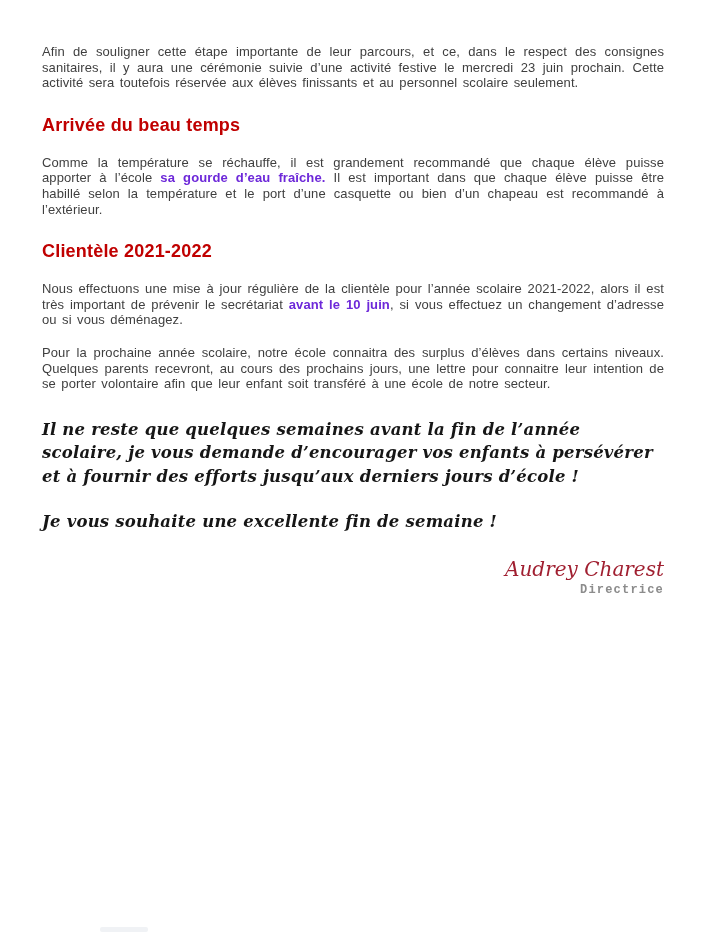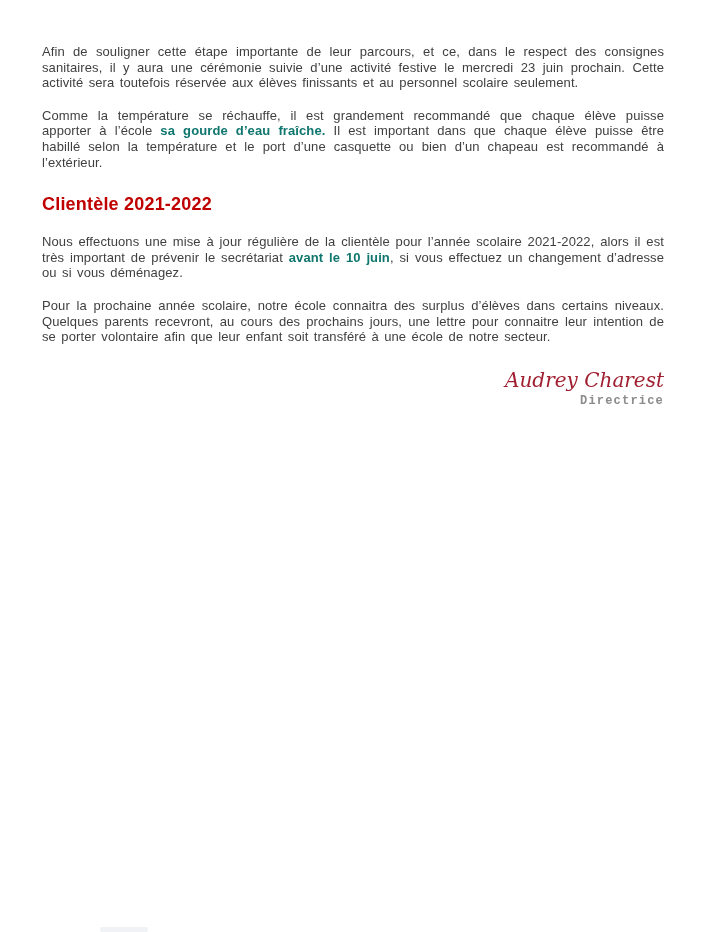--- a/index.html
+++ b/index.html
@@ -14,21 +14,21 @@
   }
   .body-text {
     margin: 0 0 17px 0;
     font-size: 13px;
     line-height: 15.6px;
     color: #3f3f3f;
     text-align: justify;
     letter-spacing: 0.1px;
     word-spacing: 0.13em;
   }
-  .seg-bold { font-weight: 700; color: #0f766e; }
+  .seg-bold { font-weight: 700; color: #6d28d9; }
   .seg-underline { }
   .section-heading {
     margin: 24px 0 19px 0;
     font-size: 18px;
     font-weight: 700;
     color: #c00000;
     letter-spacing: 0.2px;
   }
   .script-block {
     margin-top: 26px;
@@ -74,30 +74,35 @@
   }
 </style>
 </head>
 <body>
 
 <div class="page">
 
   <p class="body-text">Afin de souligner cette étape importante de leur parcours, et ce, dans le respect des consignes sanitaires, il y aura une cérémonie suivie d’une activité festive le mercredi 23 juin prochain. Cette activité sera toutefois réservée aux élèves finissants et au personnel scolaire seulement.</p>
 
 
+  <h2 class="section-heading">Arrivée du beau temps</h2>
 
   <p class="body-text"><span>Comme la température se réchauffe, il est grandement recommandé que chaque élève puisse apporter à l’école </span><span class="seg-bold">sa gourde d’eau fraîche.</span><span> Il est important dans que chaque élève puisse être habillé selon la température et le port d’une casquette ou bien d’un chapeau est recommandé à l’extérieur.</span></p>
 
   <h2 class="section-heading">Clientèle 2021-2022</h2>
 
   <p class="body-text"><span>Nous effectuons une mise à jour régulière de la clientèle pour l’année scolaire 2021-2022, alors il est très important de prévenir le secrétariat </span><span class="seg-bold seg-underline">avant le 10 juin</span><span>, si vous effectuez un changement d’adresse ou si vous déménagez.</span></p>
 
   <p class="body-text">Pour la prochaine année scolaire, notre école connaitra des surplus d’élèves dans certains niveaux. Quelques parents recevront, au cours des prochains jours, une lettre pour connaitre leur intention de se porter volontaire afin que leur enfant soit transféré à une école de notre secteur.</p>
 
 
+  <div class="script-block">
+    <p class="script-line">Il ne reste que quelques semaines avant la fin de l’année scolaire, je vous demande d’encourager vos enfants à persévérer et à fournir des efforts jusqu’aux derniers jours d’école !</p>
+    <p class="script-line">Je vous souhaite une excellente fin de semaine !</p>
+  </div>
 
   <div class="signature-block">
     <div class="signature-name">Audrey Charest</div>
     <div class="signature-title">Directrice</div>
   </div>
 
   <div class="footer-artifact"></div>
 
 </div>
 

